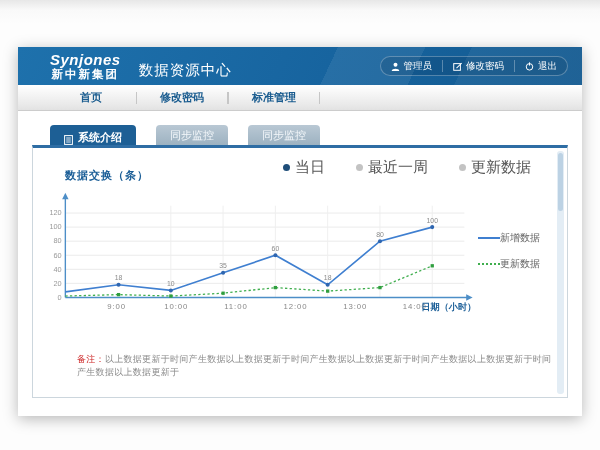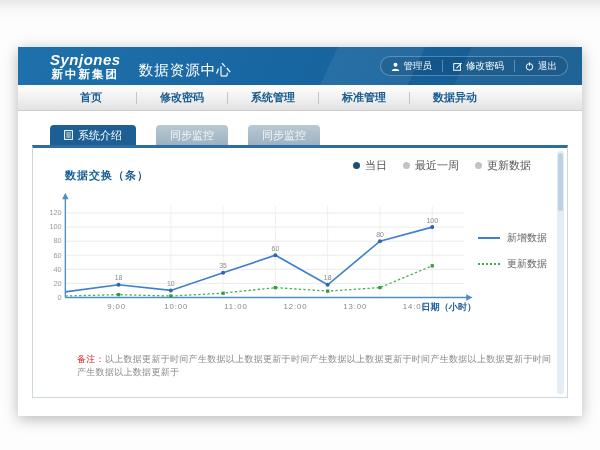--- a/index.html
+++ b/index.html
@@ -31,40 +31,40 @@
          background:linear-gradient(#ffffff,#e9e9e9 80%,#e2e2e2); border-bottom:1px solid #cccccc;
          font-size:11px; font-weight:bold; color:#1a5c8f; }
   .nav-item { width:90px; text-align:center; cursor:pointer; }
   .nav-sep { width:1px; height:12px; background:#c6c6c6; }
 
   
   .content { padding:14px 14px 18px 14px; background:#fff; }
   .tabs-row { display:flex; margin-left:18px; align-items:flex-end; }
   .tab { height:20px; display:flex; align-items:center; gap:5px; padding:0 14px;
          border-radius:4px 4px 0 0; font-size:11px; color:#fff; cursor:pointer; }
-  .tab.active { background:#1d5f95; font-weight:normal; }
+  .tab.active { background:#1d5f95; font-weight:bold;align-items:flex-end; }
   .tab.inactive { background:linear-gradient(#b9c8d4,#9db2c1); color:#f3f7fa; margin-left:20px; }
   .tab-icon { display:inline-flex; }
 
   .panel { position:relative; border:1px solid #ccd6dd; border-top:3px solid #2e6da4; background:#fff;
            padding:6px 10px 16px 14px; }
 
-  .filters { position:absolute; top:10px; right:36px; display:flex; gap:16px; font-size:11px; color:#555; }
+  .filters { position:absolute; top:10px; right:36px; display:flex; gap:31px; font-size:15px; color:#555; }
   .filter-opt { display:flex; align-items:center; gap:5px; cursor:pointer; }
   .dot { width:7px; height:7px; border-radius:50%; background:#c3c3c3; }
   .filter-opt.sel .dot { background:#1f4e79; }
 
   .scrollbar { position:absolute; top:3px; right:3px; bottom:3px; width:7px; background:#e3edf5; border-radius:3px; }
   .scroll-thumb { position:absolute; top:2px; left:1px; width:5px; height:58px; background:#bcd2e4; border-radius:3px; }
 
   .y-title { color:#1b5e97; font-weight:bold; font-size:11px; margin:14px 0 0 18px; letter-spacing:1px; }
   .chart-row { display:flex; align-items:flex-start; }
   .chart-svg { display:block; }
   .legend { margin-top:48px; width:86px; font-size:10px; color:#666; }
-  .legend-item { display:flex; align-items:center; gap:7px; margin-bottom:12px; }
+  .legend-item { display:flex; align-items:center; margin-bottom:12px; }
   .lsample { width:22px; height:0; }
   .lsample.solid  { border-top:2px solid #3f7fd0; }
   .lsample.dotted { border-top:2px dotted #3fae4e; }
 
   .note { margin:20px 0 2px 30px; font-size:9px; color:#8a8a8a; letter-spacing:.3px; }
   .note .red { color:#cc2222; }
 </style>
 </head>
 <body>
 
@@ -107,25 +107,23 @@
           <span>退出</span>
         </div>
       </div>
     </div>
 
     <div class="nav">
       <div class="nav-item">首页</div>
       <div class="nav-sep"></div>
       <div class="nav-item">修改密码</div>
       <div class="nav-sep"></div>
-      <div class="nav-item">系统管理</div>
       <div class="nav-sep"></div>
       <div class="nav-item">标准管理</div>
       <div class="nav-sep"></div>
-      <div class="nav-item">数据异动</div>
     </div>
 
     <div class="content">
       <div class="tabs-row">
         <div class="tab active">
           <span class="tab-icon">
             <svg width="9" height="10" viewBox="0 0 9 10">
                 <rect x="0.6" y="0.6" width="7.8" height="8.8" fill="none" stroke="#fff" stroke-width="1"></rect>
                 <line x1="2.2" y1="3" x2="6.8" y2="3" stroke="#fff" stroke-width="0.9"></line>
                 <line x1="2.2" y1="5" x2="6.8" y2="5" stroke="#fff" stroke-width="0.9"></line>

